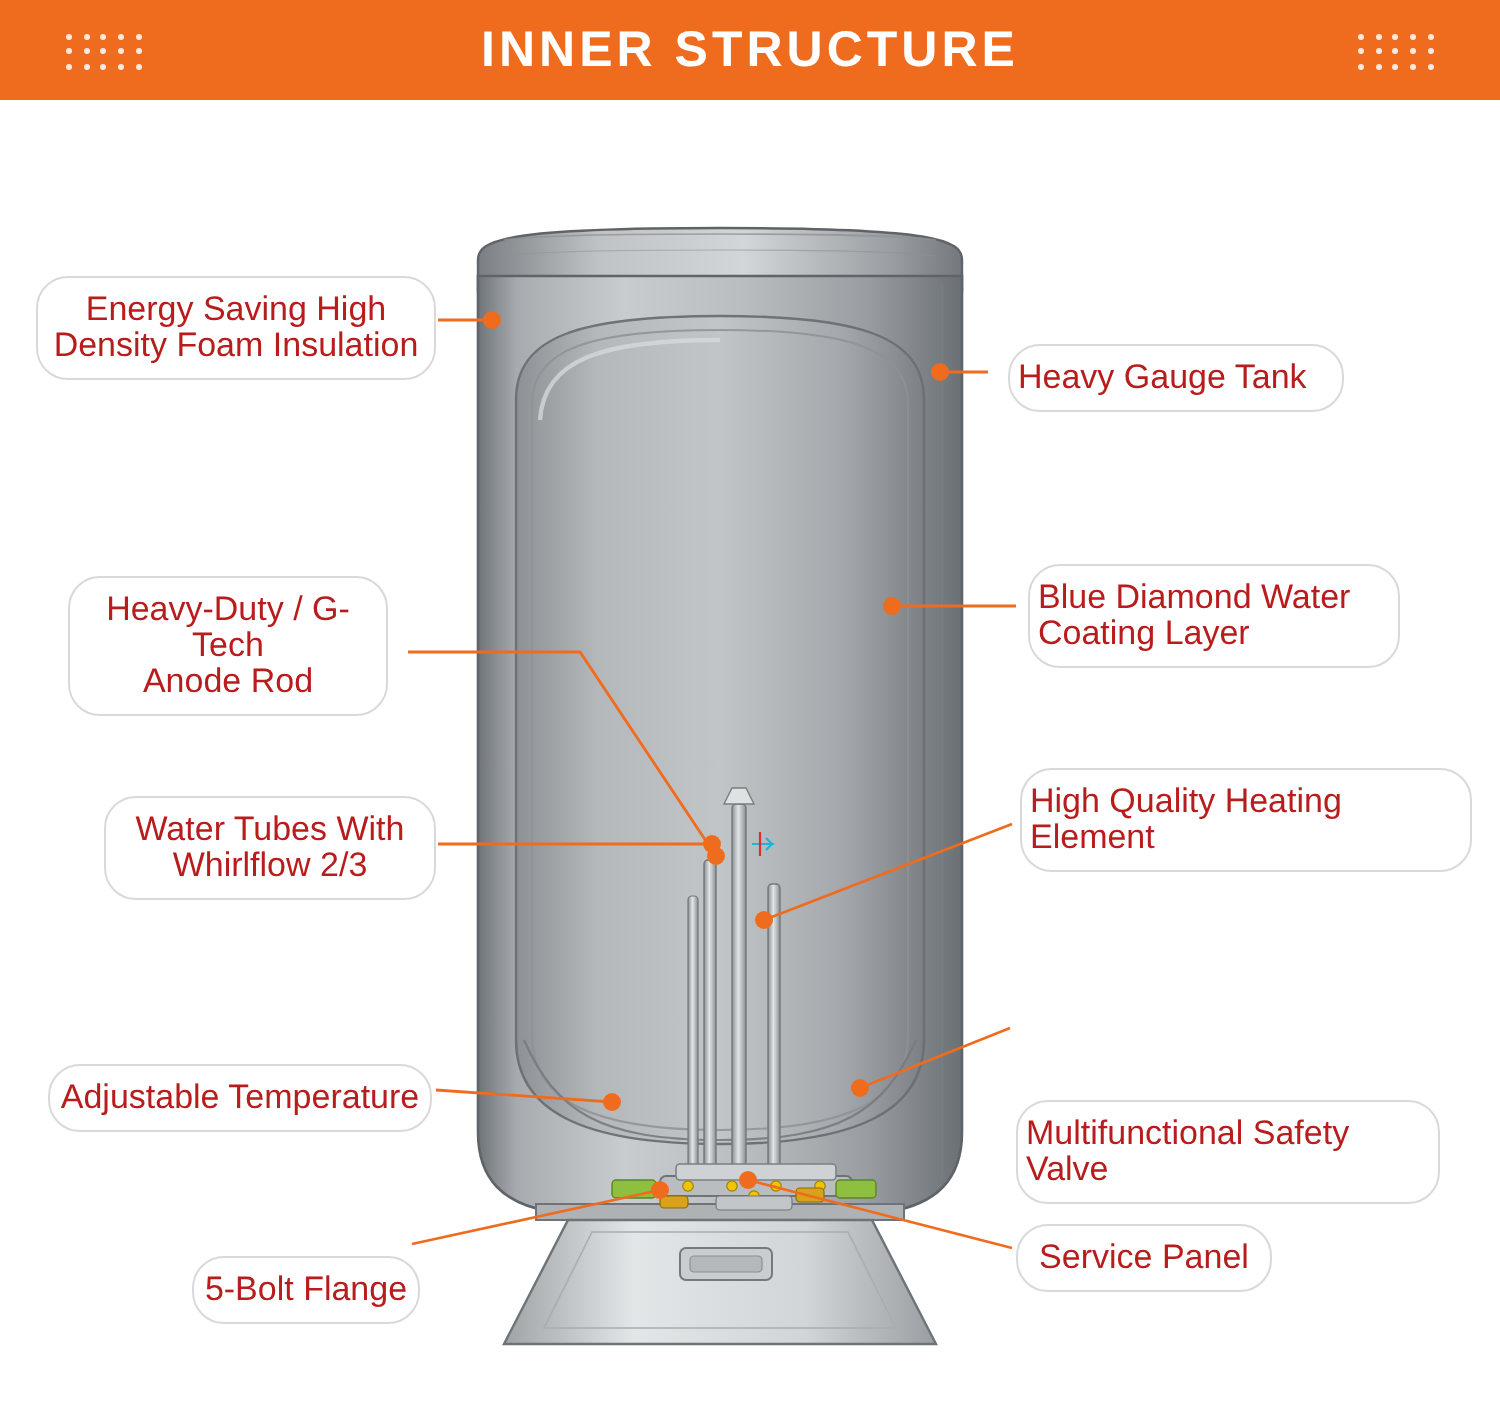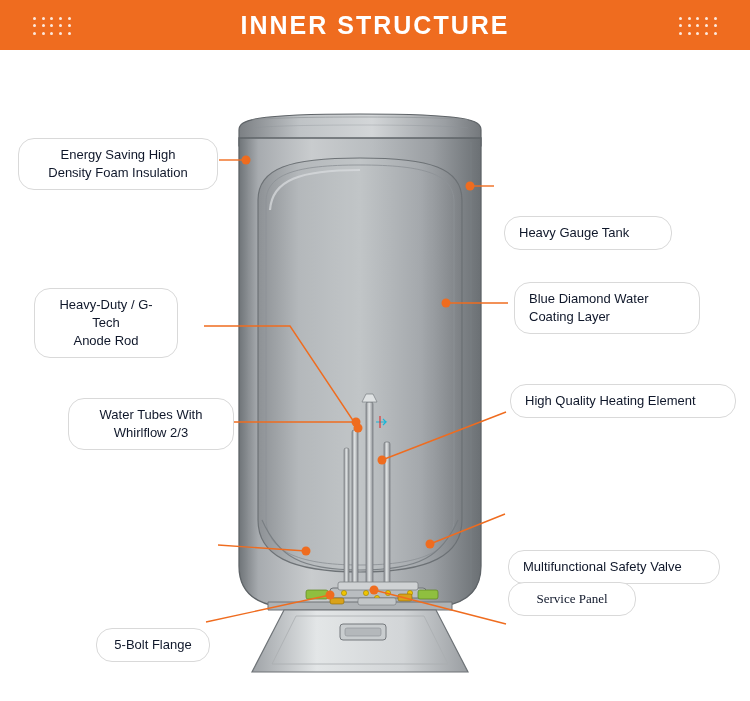--- a/index.html
+++ b/index.html
@@ -78,24 +78,24 @@
     height: 651px;
   }
 
   
   .callout {
     position: absolute;
     box-sizing: border-box;
     border: 1px solid #d9d9d9;
     border-radius: 16px;
     background: #ffffff;
-    color: #0f172a;
-    font-size: 13px;
+    color: #b91c1c;
+    font-size: 17px;
     line-height: 18px;
-    padding: 7px 14px;
+    padding: 7px 4px;
     white-space: pre-line;
     box-shadow: 0 0 0 rgba(0,0,0,0);
   }
   .callout.center { text-align: center; }
   .callout.left { text-align: left; }
 </style>
 </head>
 <body>
 
 <div id="page">
@@ -263,34 +263,35 @@
         <circle cx="430" cy="494" r="4.5"></circle>
         <circle cx="306" cy="501" r="4.5"></circle>
         <circle cx="330" cy="545" r="4.5"></circle>
         <circle cx="374" cy="540" r="4.5"></circle>
       </g>
     </svg>
 
     <div class="callout center" style="left:18px; top:88px; width:200px;">Energy Saving High
 Density Foam Insulation</div>
 
-    <div class="callout left" style="left:504px; top:122px; width:168px;margin-top:44px;">Heavy Gauge Tank</div>
+    <div class="callout left" style="left:504px; top:122px; width:168px;">Heavy Gauge Tank</div>
 
     <div class="callout left" style="left:514px; top:232px; width:186px;">Blue Diamond Water
 Coating Layer</div>
 
-    <div class="callout center" style="left:34px; top:238px; width:144px;">Heavy-Duty / G-Tech
+    <div class="callout center" style="left:34px; top:238px; width:160px;">Heavy-Duty / G-Tech
 Anode Rod</div>
 
-    <div class="callout center" style="left:68px; top:348px; width:166px;">Water Tubes With
+    <div class="callout center" style="left:52px; top:348px; width:166px;">Water Tubes With
 Whirlflow 2/3</div>
 
     <div class="callout left" style="left:510px; top:334px; width:226px;">High Quality Heating Element</div>
 
     <div class="callout left" style="left:508px; top:452px; width:212px;margin-top:48px;">Multifunctional Safety Valve</div>
 
+    <div class="callout center" style="left:24px; top:482px; width:192px;">Adjustable Temperature</div>
 
     <div class="callout center" style="left:96px; top:558px; width:114px;margin-top:20px;">5-Bolt Flange</div>
 
-    <div class="callout center" style="left:508px; top:532px; width:128px;font-family:Liberation Serif, serif;">Service Panel</div>
+    <div class="callout center" style="left:508px; top:562px; width:128px;">Service Panel</div>
 
   </div>
 </div>
 
 </body></html>

